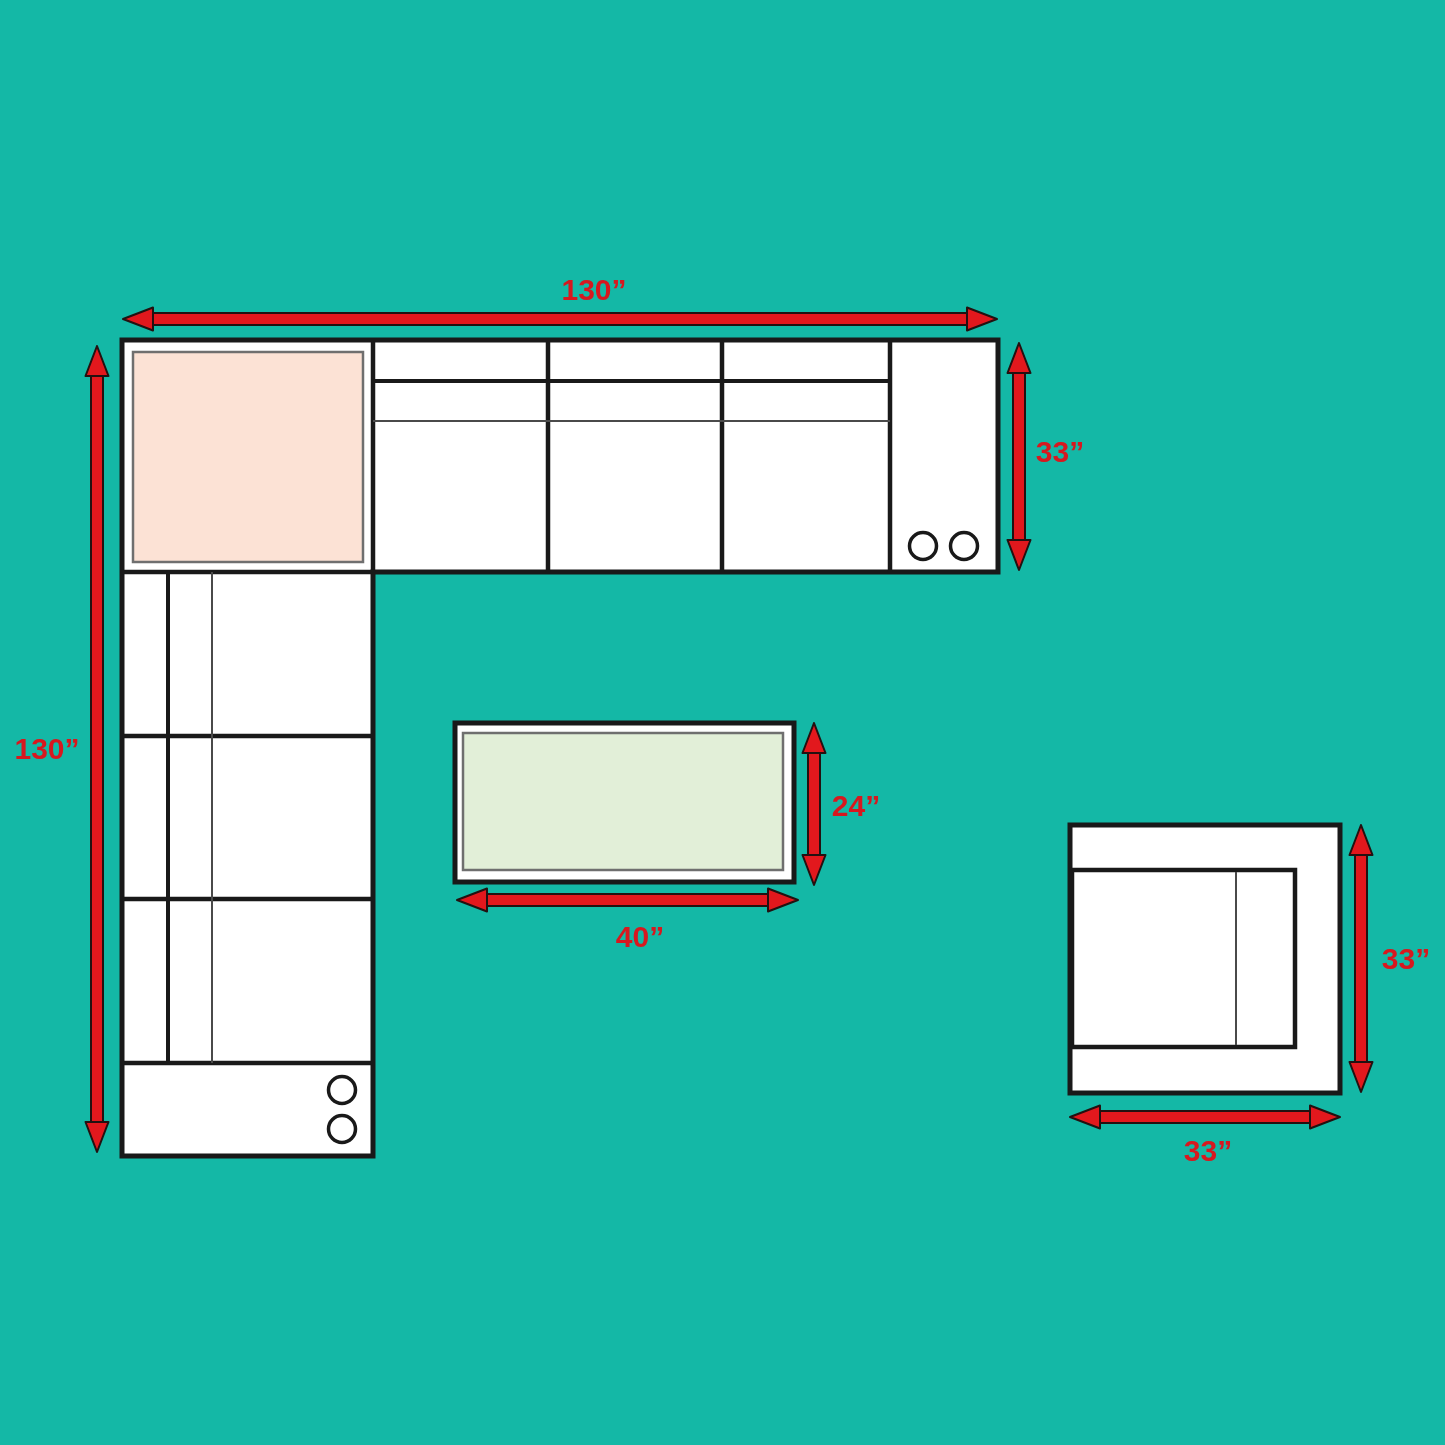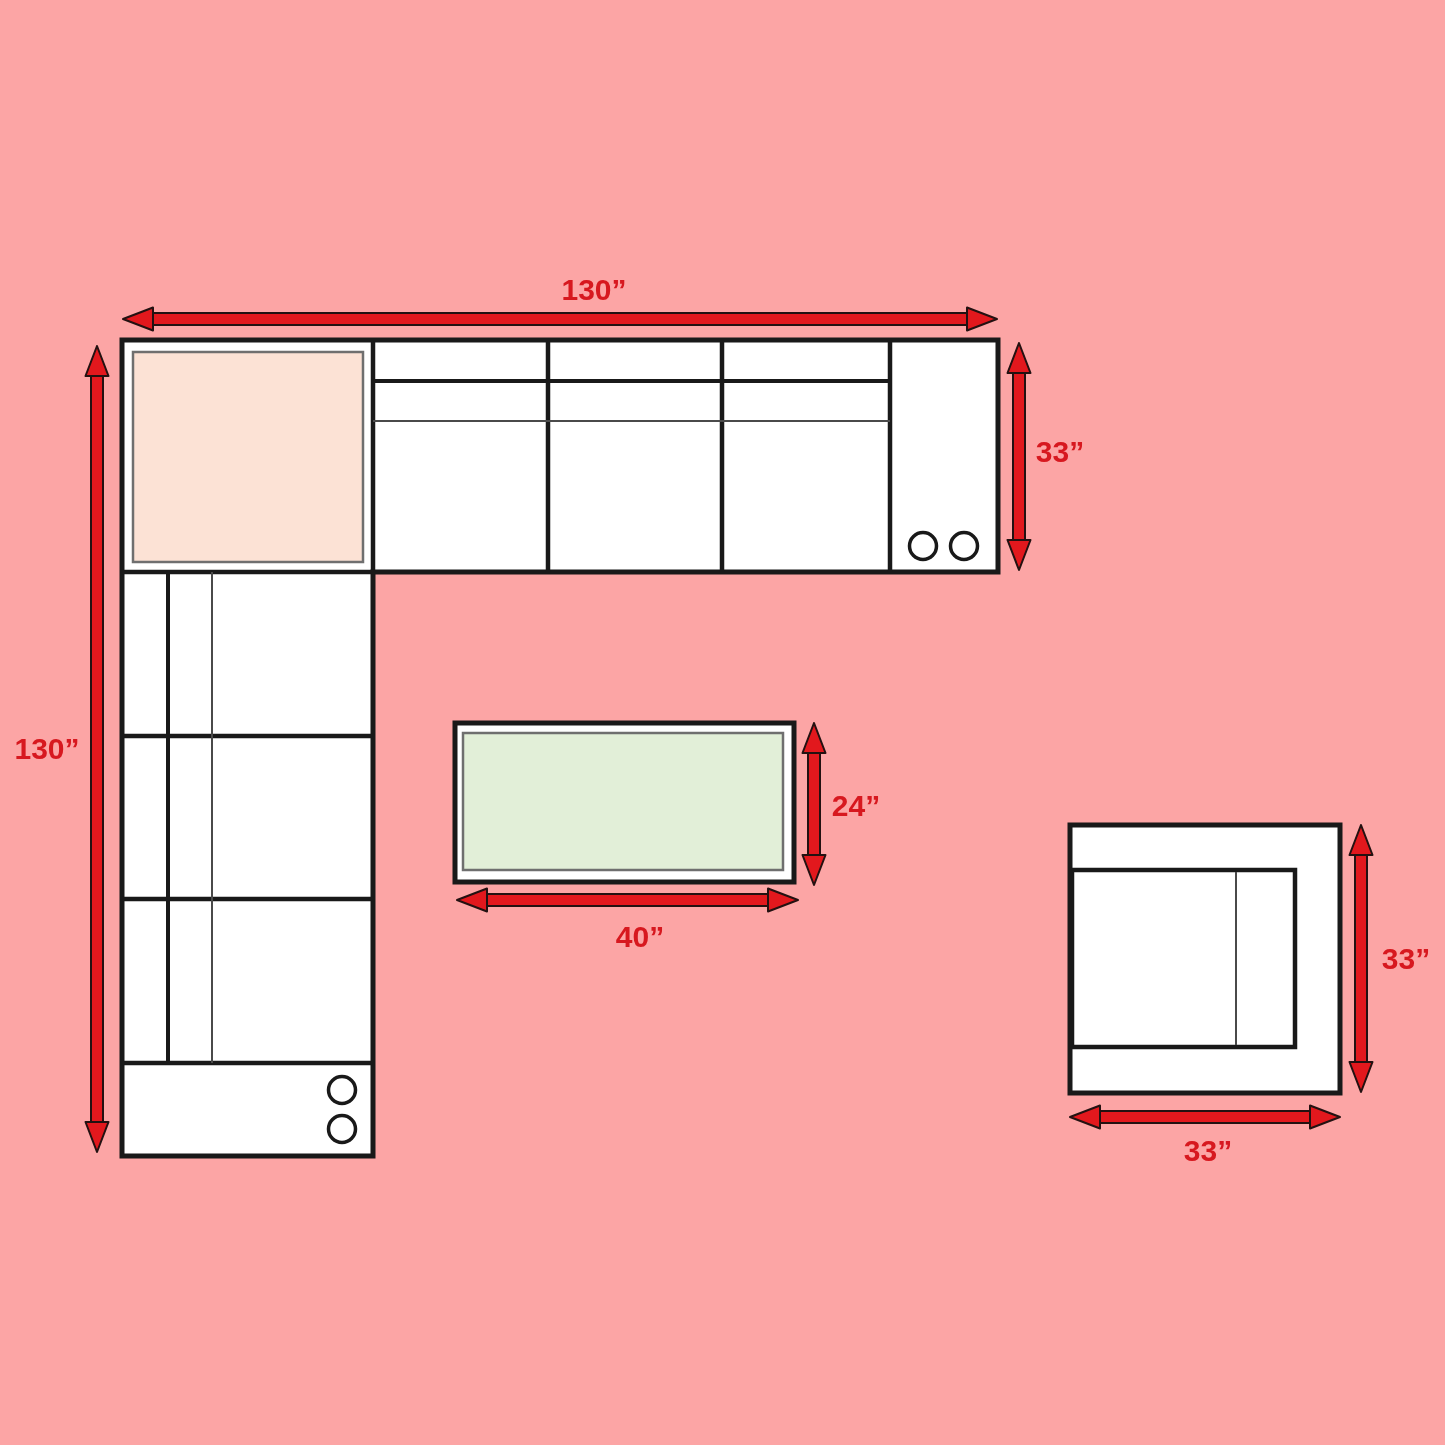--- a/index.html
+++ b/index.html
@@ -7,21 +7,21 @@
     padding: 0;
     background: #ffffff;
     width: 1445px;
     height: 1445px;
     font-family: "Liberation Sans", sans-serif;
   }
   .stage {
     position: relative;
     width: 1445px;
     height: 1445px;
-    background: #fca5a5;
+    background: #14b8a6;
     overflow: hidden;
   }
   svg { display: block; }
 
   .outline   { stroke: #191919; stroke-width: 5;   }
   .divider   { stroke: #191919; stroke-width: 4.5; }
   .striplin  { stroke: #191919; stroke-width: 4;   }
   .thinlin   { stroke: #4a4a4a; stroke-width: 2;   }
   .cushion   { stroke: #6f6f6f; stroke-width: 2.5; }
   .cupholder { fill: #ffffff; stroke: #191919; stroke-width: 3.5; }

